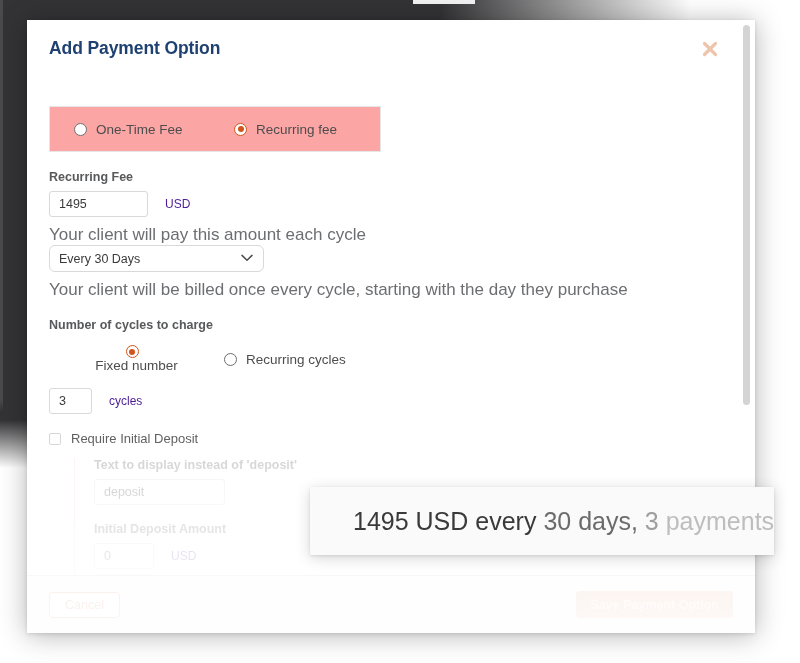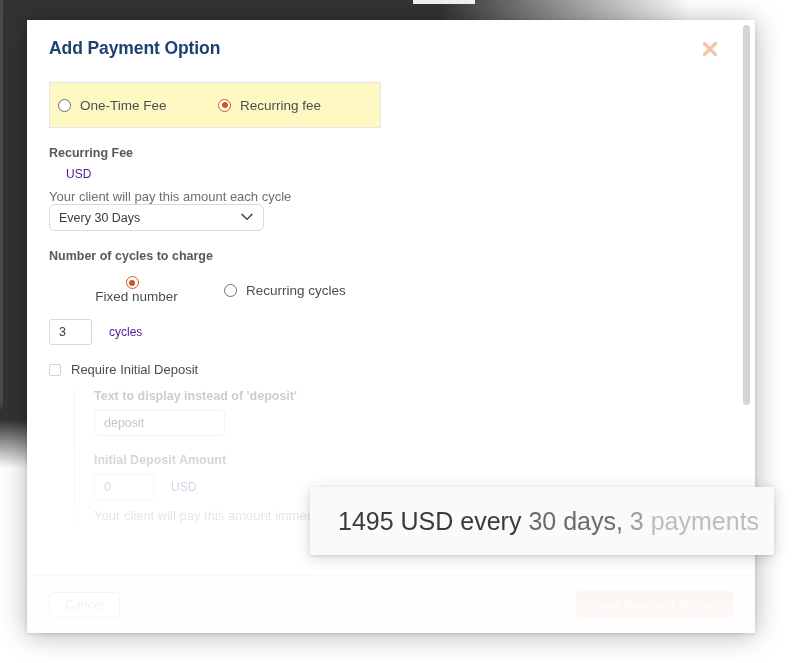--- a/index.html
+++ b/index.html
@@ -104,27 +104,27 @@
 
   .modal-body {
     position: relative;
     padding: 0 22px 0 22px;
   }
 
   
   #fee-type-bar {
     display: flex;
     align-items: center;
-    background: #fef9c3;
+    background: #fca5a5;
     border: 1px solid #e6e6e6;
     height: 46px;
     width: 332px;
     box-sizing: border-box;
-    padding-left: 8px;
-    margin-top: 0;
+    padding-left: 24px;
+    margin-top: 24px;
   }
   #fee-type-bar .radio-option { margin-right: 0; }
   #fee-type-bar .radio-option:first-child { width: 160px; }
 
   .radio-option {
     display: flex;
     align-items: center;
     cursor: pointer;
     user-select: none;
   }
@@ -159,21 +159,21 @@
   }
 
   .field-label {
     font-size: 12.5px;
     font-weight: bold;
     color: #58595b;
     margin-top: 18px;
     margin-bottom: 7px;
   }
   .help-text {
-    font-size: 13px;
+    font-size: 17px;
     color: #6d6e71;
     margin-top: 8px;
   }
 
   .text-input {
     border: 1px solid #d8d9da;
     border-radius: 3px;
     height: 26px;
     box-sizing: border-box;
     font-size: 12.5px;
@@ -340,21 +340,21 @@
   #summary-overlay {
     position: absolute;
     left: 310px;
     top: 487px;
     width: 464px;
     height: 68px;
     background: #fafafa;
     box-shadow: 0 3px 14px rgba(0,0,0,0.16), 0 1px 3px rgba(0,0,0,0.10);
     display: flex;
     align-items: center;
-    padding-left: 28px;
+    padding-left: 43px;
     box-sizing: border-box;
     z-index: 20;
   }
   #summary-text {
     font-size: 25px;
     color: #3a3a3a;
     white-space: nowrap;
   }
   #summary-text .fade-1 { color: #3a3a3a; }
   #summary-text .fade-2 { color: #6b6b6b; }
@@ -390,30 +390,32 @@
         <span class="radio-label">One-Time Fee</span>
       </div>
       <div class="radio-option checked">
         <span class="radio-mark"></span>
         <span class="radio-label">Recurring fee</span>
       </div>
     </div>
 
     <div class="field-label">Recurring Fee</div>
     <div class="input-row">
+      <input id="amount-input" class="text-input" type="text" value="1495" style="">
       <span class="unit-label">USD</span>
     </div>
     <div class="help-text">Your client will pay this amount each cycle</div>
 
     <div id="cycle-period-select-wrap">
       <select id="cycle-period-select"><option value="Every 7 Days">Every 7 Days</option><option value="Every 14 Days">Every 14 Days</option><option value="Every 30 Days" selected="">Every 30 Days</option><option value="Every 60 Days">Every 60 Days</option><option value="Every 90 Days">Every 90 Days</option><option value="Every Year">Every Year</option></select>
       <svg id="chevron-down-icon" width="12" height="8" viewBox="0 0 12 8">
         <path d="M1 1.4 L6 6.2 L11 1.4" stroke="#4d4d4d" stroke-width="1.5" fill="none" stroke-linecap="round" stroke-linejoin="round"></path>
       </svg>
     </div>
+    <div class="help-text">Your client will be billed once every cycle, starting with the day they purchase</div>
 
     <div class="field-label">Number of cycles to charge</div>
     <div id="cycles-radio-row">
       <div class="radio-option checked">
         <span class="radio-mark"></span>
         <span class="radio-label">Fixed number</span>
       </div>
       <div class="radio-option">
         <span class="radio-mark"></span>
         <span class="radio-label">Recurring cycles</span>

